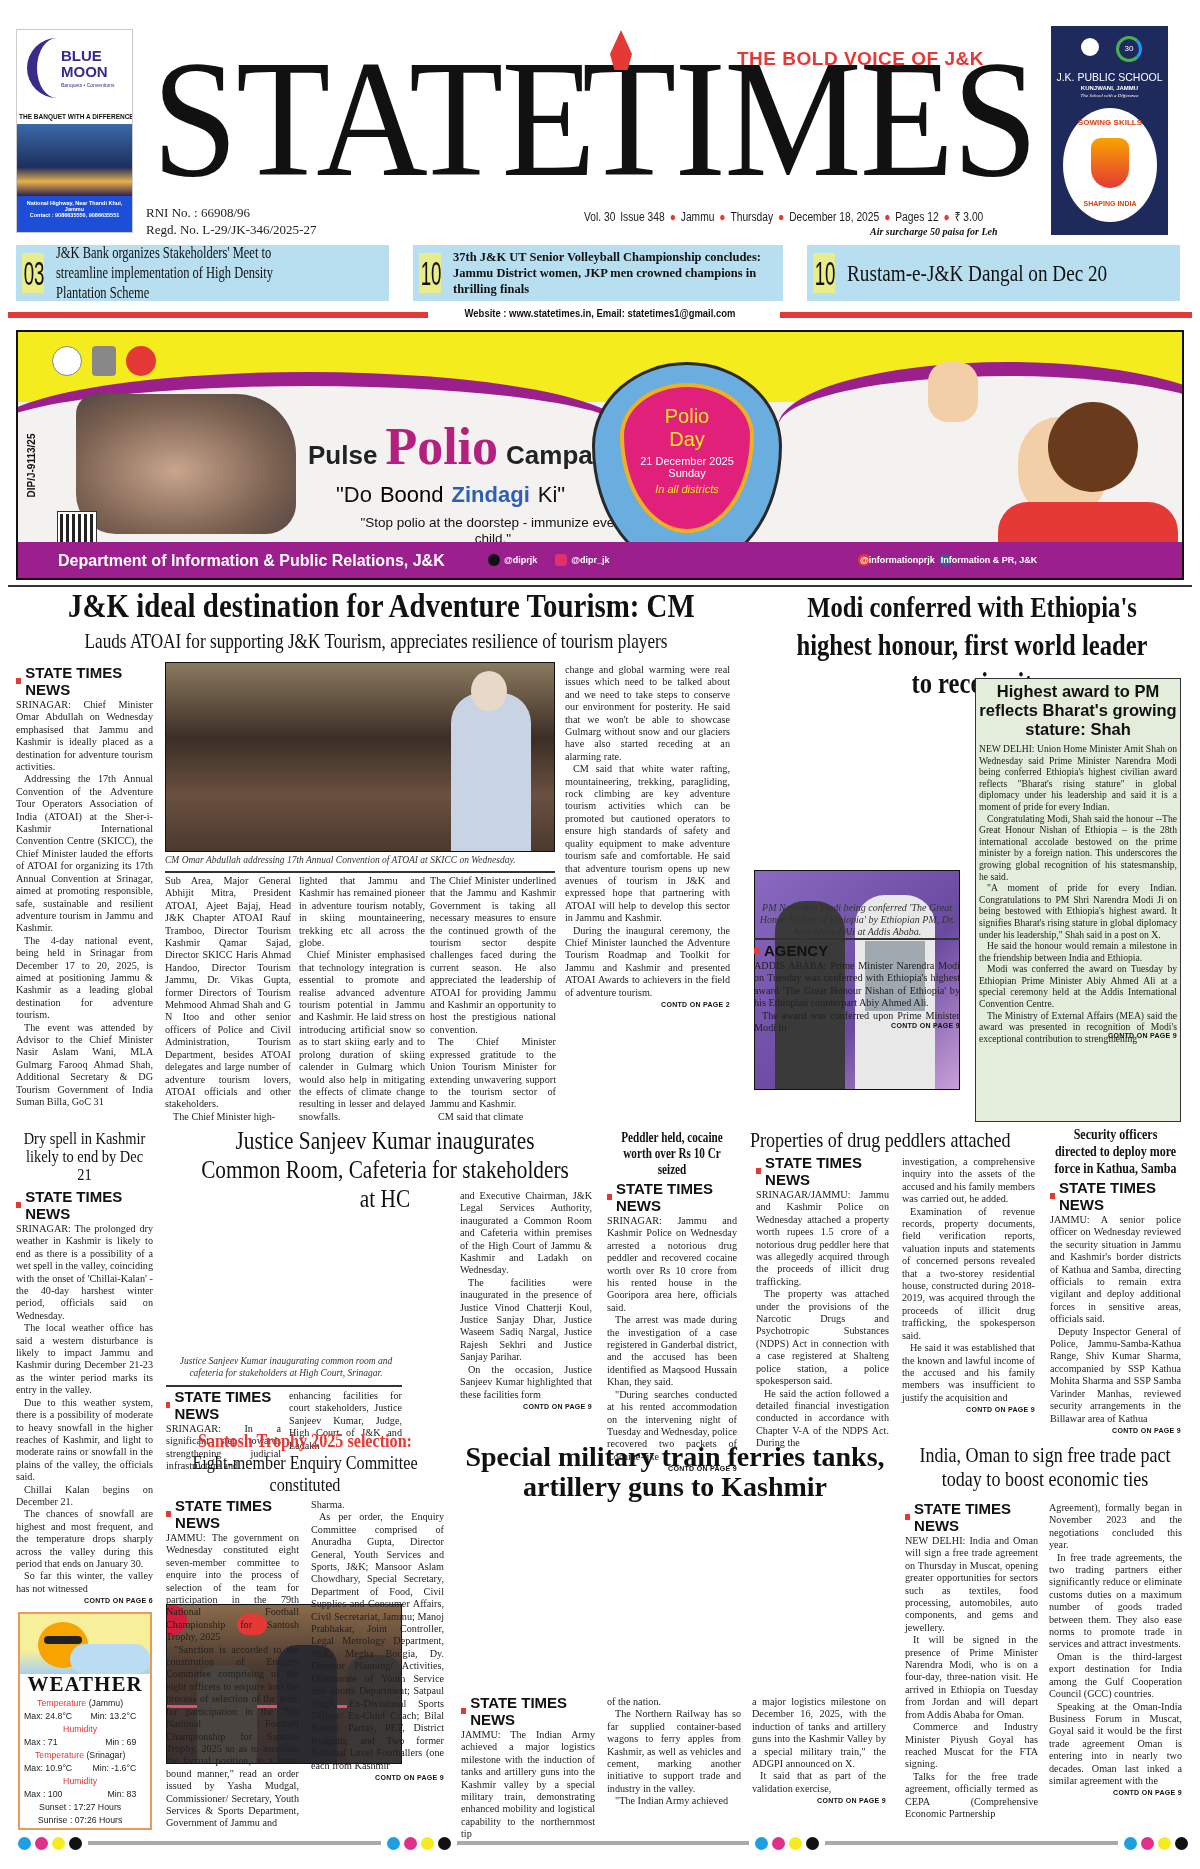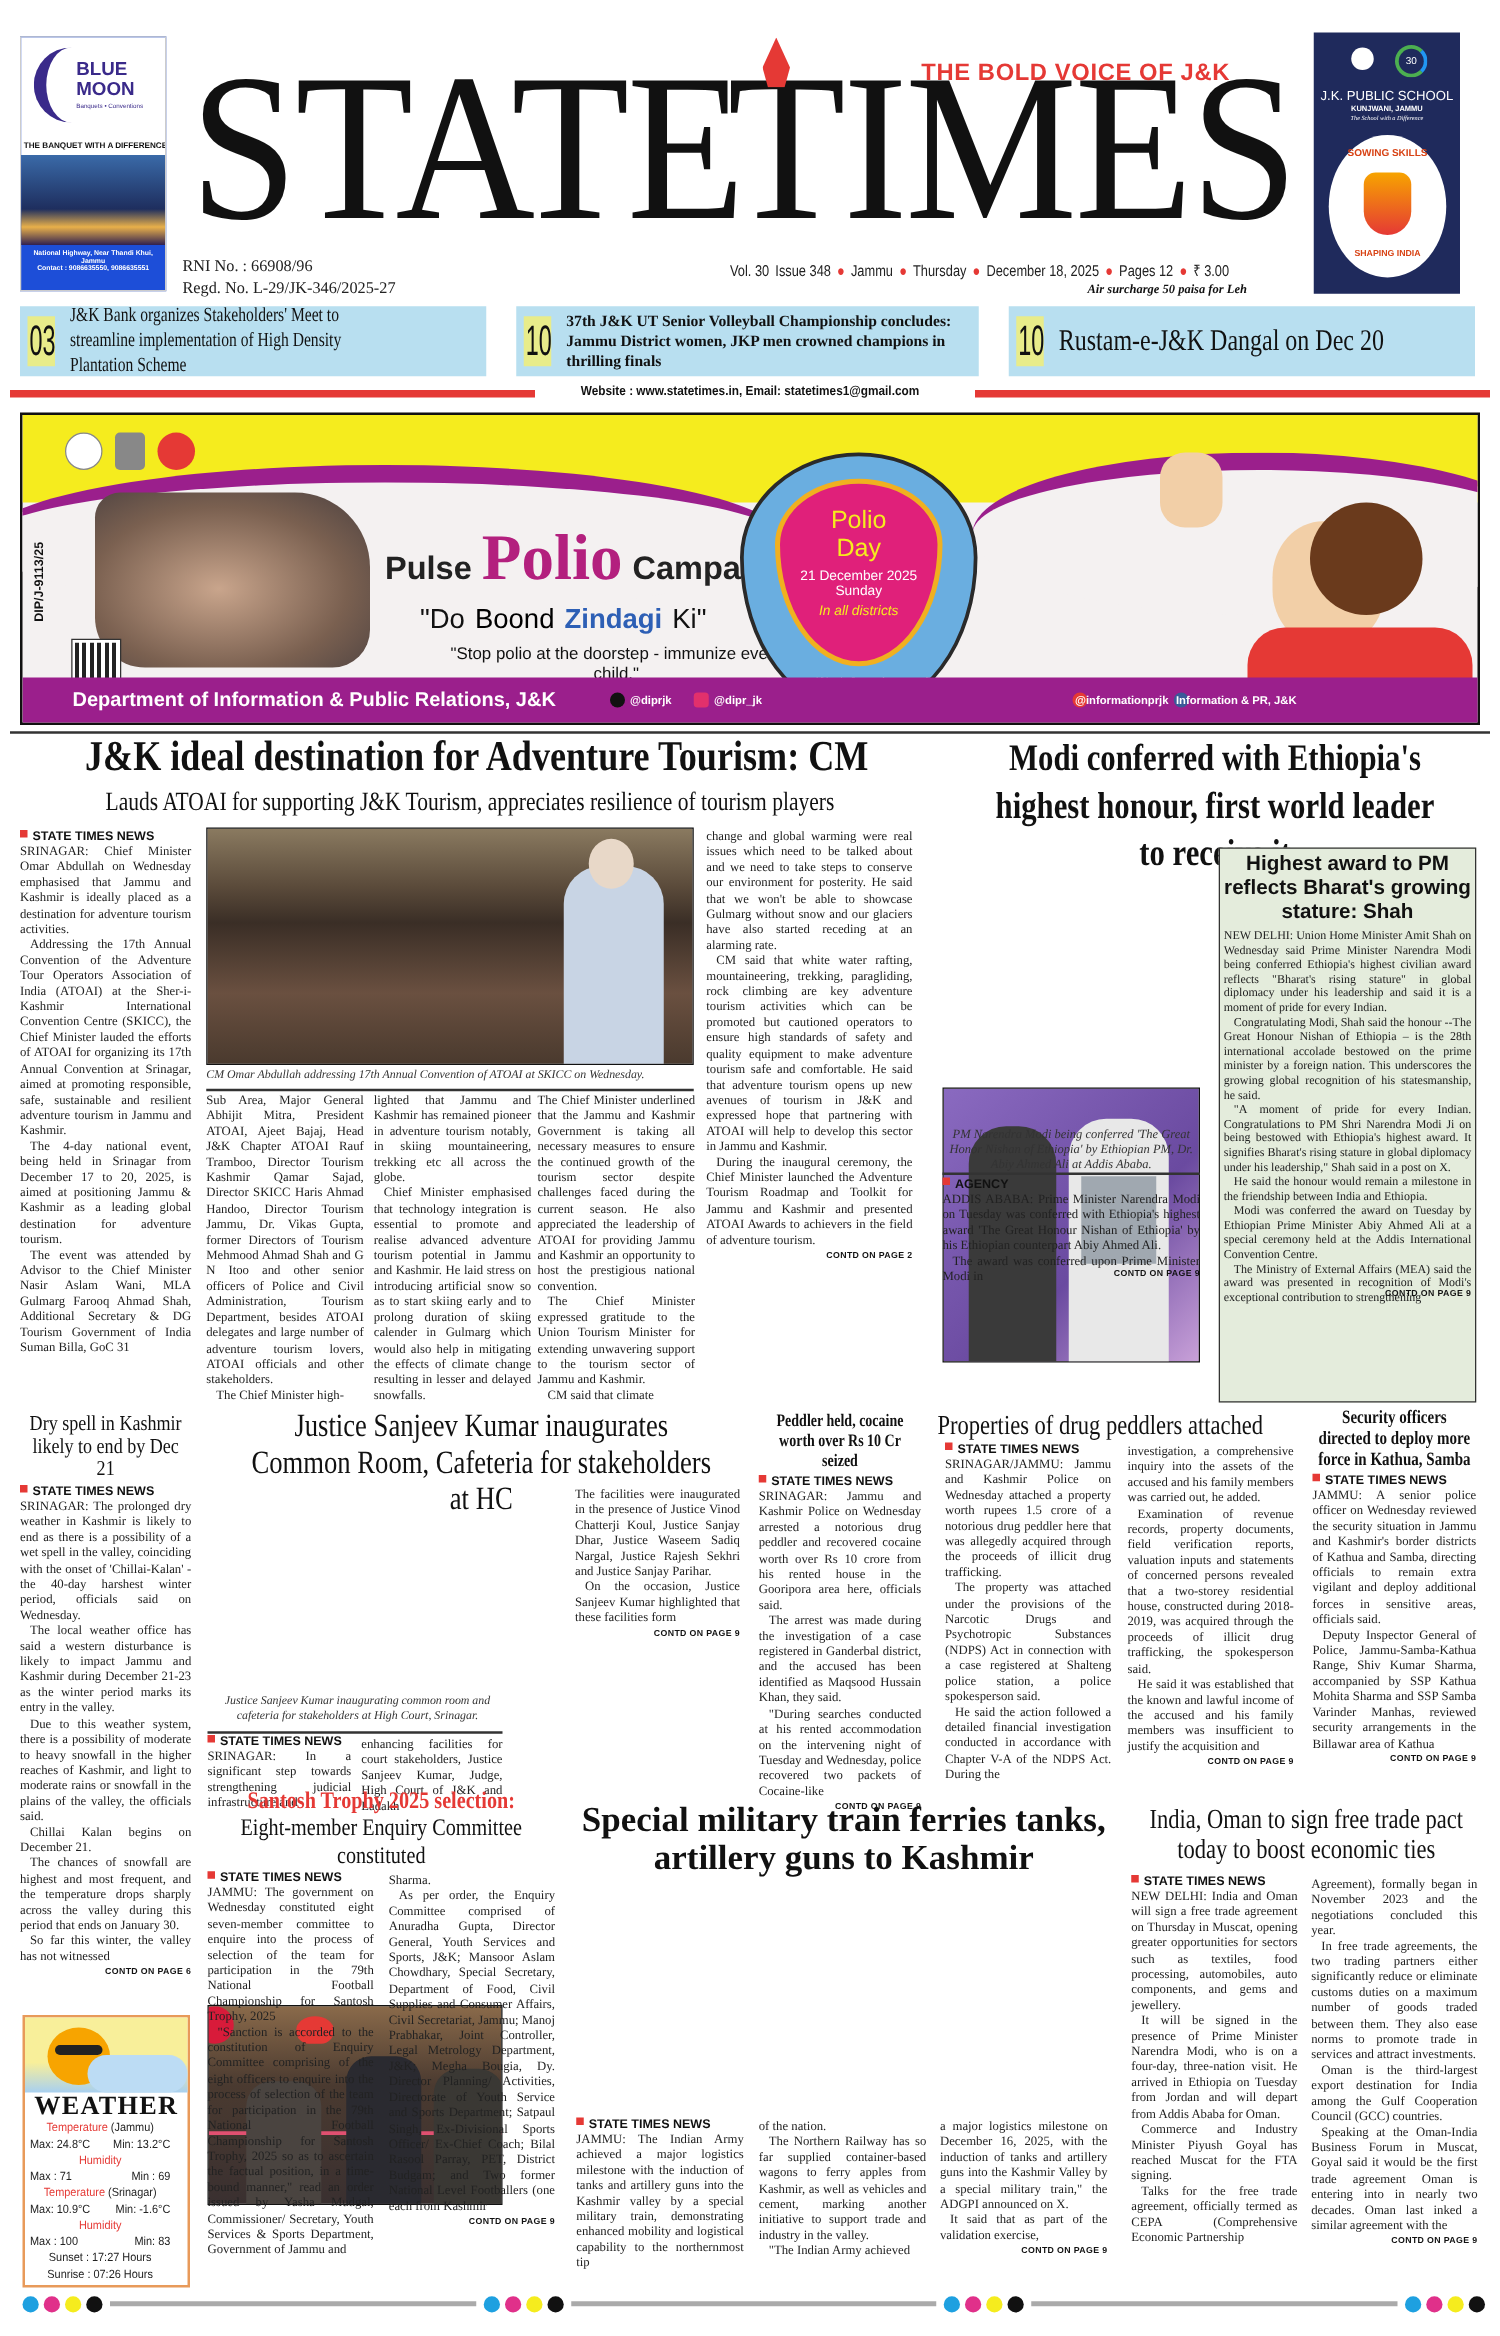--- a/index.html
+++ b/index.html
@@ -4,21 +4,21 @@
 <style>
 *{box-sizing:border-box;margin:0;padding:0}
 body{width:1200px;height:1869px;background:#fff;font-family:"DejaVu Serif",serif;color:#111;position:relative;overflow:hidden}
 .abs{position:absolute}
 .serif{font-family:"Liberation Serif",serif}
 .sans{font-family:"Liberation Sans",sans-serif}
 .cond{font-family:"Liberation Sans Narrow","Liberation Sans",sans-serif}
 .body-text{font-family:"Liberation Serif",serif;font-size:10.2px;line-height:12.4px;text-align:justify;color:#222}
 .body-text p{text-indent:8px}
 .body-text p:first-child{text-indent:0}
-.byline{font-family:"Liberation Sans",sans-serif;font-weight:bold;font-size:10px;color:#111;margin-bottom:1px;display:flex;align-items:flex-start;gap:4px}
+.byline{font-family:"Liberation Sans",sans-serif;font-weight:bold;font-size:15px;color:#111;margin-bottom:1px;display:flex;align-items:center;gap:4px}
 .byline .sq{width:6px;height:6px;background:#e53935;display:inline-block}
 .contd{font-family:"Liberation Sans",sans-serif;font-size:7px;font-weight:bold;text-align:right;margin-top:2px;letter-spacing:.3px}
 .photo{border:1.5px solid #111;overflow:hidden;position:relative}
 .caption{font-family:"Liberation Serif",serif;font-style:italic;font-size:10px;line-height:12px;color:#333;text-align:center}
 .rule{height:2px;background:#333}
 .cmyk{display:flex;gap:4px;align-items:center}
 .cmyk span{width:13px;height:13px;border-radius:50%;display:inline-block}
 .teaser{background:#b8dff0;display:flex;align-items:center;gap:8px;padding:2px 6px}
 .teaser .num{background:#e8ec8a;font-family:"Liberation Sans",sans-serif;font-size:34px;line-height:40px;padding:0 3px;transform:scaleX(.55);transform-origin:left;width:40px;color:#111}
 .teaser .txt{font-family:"Liberation Serif",serif;font-weight:bold;color:#111}
@@ -299,20 +299,21 @@
     </div>
   <div class="body-text">
       <p>SRINAGAR: In a significant step towards strengthening judicial infrastructure and</p>
     </div>
 </div>
 <div class="abs body-text" style="left:289px;top:1390px;width:113px">
     <p>enhancing facilities for court stakeholders, Justice Sanjeev Kumar, Judge, High Court of J&amp;K and Ladakh</p>
   </div>
 <div class="abs" style="left:460px;top:1190px;width:132px">
   <div class="body-text">
+    <p>and Executive Chairman, J&amp;K Legal Services Authority, inaugurated a Common Room and Cafeteria within premises of the High Court of Jammu &amp; Kashmir and Ladakh on Wednesday.</p>
     <p>The facilities were inaugurated in the presence of Justice Vinod Chatterji Koul, Justice Sanjay Dhar, Justice Waseem Sadiq Nargal, Justice Rajesh Sekhri and Justice Sanjay Parihar.</p>
     <p>On the occasion, Justice Sanjeev Kumar highlighted that these facilities form</p>
   </div>
   <div class="contd">CONTD ON PAGE 9</div>
 </div>
 
 <div class="abs" style="left:607px;top:1130px;width:130px">
   <div class="serif" style="font-size:14px;line-height:16px;font-weight:bold;text-align:center;transform:scaleX(.8);transform-origin:center;margin:0 -14px 2px">Peddler held, cocaine worth over Rs 10 Cr seized</div>
   <div class="byline">
       <span class="sq"></span>

